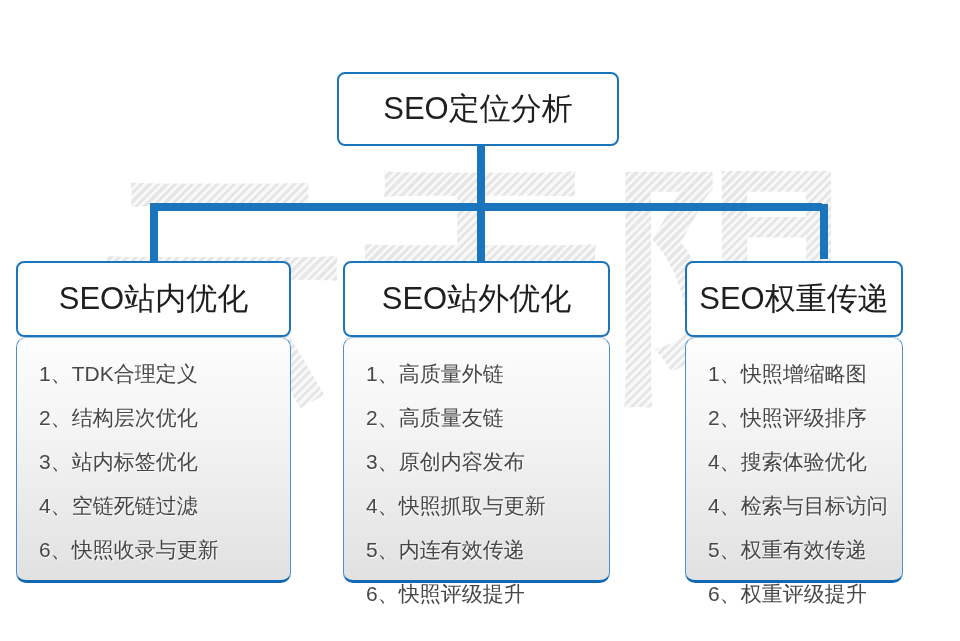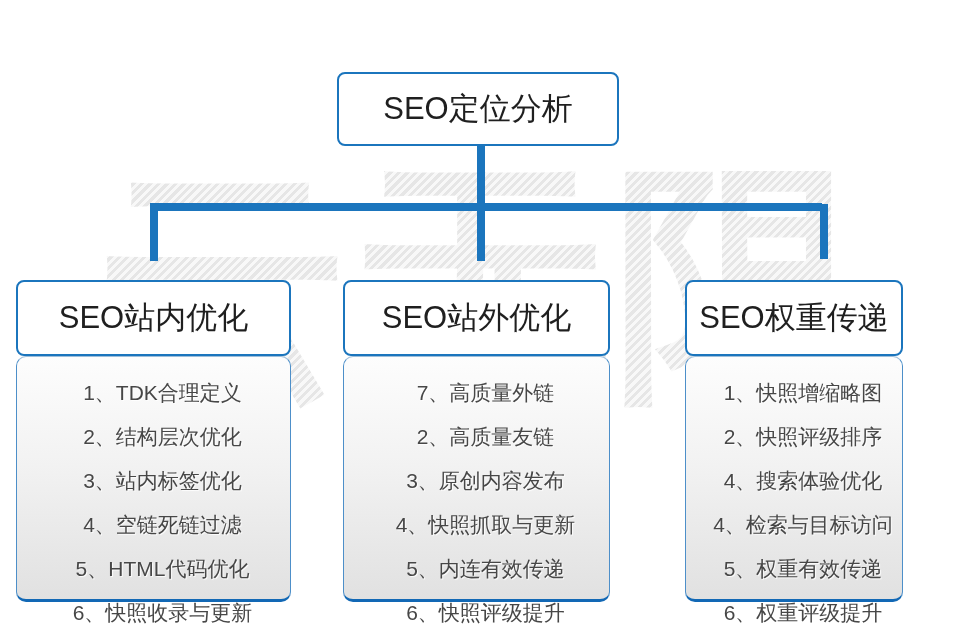--- a/index.html
+++ b/index.html
@@ -47,21 +47,21 @@
     left:329px; top:64px; width:282px; height:74px;
     background:#ffffff;
     border:2px solid #1b75bd;
     border-radius:8px;
     display:flex; align-items:center; justify-content:center;
     font-size:31px; color:#1f1f1f;
     z-index:2;
     text-shadow:1px 1px 0 rgba(255,255,255,.9);
   }
 
-  .col { position:absolute; top:268px; z-index:2;text-align:center; }
+  .col { position:absolute; top:249px; z-index:2; }
   .col-1 { left:4px;   width:283px; }
   .col-2 { left:331px; width:275px; }
   .col-3 { left:673px; width:226px; }
 
   .col-header {
     width:100%; height:76px;
     background:#ffffff;
     border:2px solid #1b75bd;
     border-radius:8px;
     display:flex; align-items:center; justify-content:center;
@@ -101,29 +101,28 @@
 
   <div class="root-box">SEO定位分析</div>
 
   <div class="col col-1">
     <div class="col-header">SEO站内优化</div>
     <div class="list-box">
       <div class="list-item">1、TDK合理定义</div>
       <div class="list-item">2、结构层次优化</div>
       <div class="list-item">3、站内标签优化</div>
       <div class="list-item">4、空链死链过滤</div>
-      <div class="list-item">5、HTML代码优化</div>
       <div class="list-item">6、快照收录与更新</div>
     </div>
   </div>
 
   <div class="col col-2">
     <div class="col-header">SEO站外优化</div>
     <div class="list-box">
-      <div class="list-item">7、高质量外链</div>
+      <div class="list-item">1、高质量外链</div>
       <div class="list-item">2、高质量友链</div>
       <div class="list-item">3、原创内容发布</div>
       <div class="list-item">4、快照抓取与更新</div>
       <div class="list-item">5、内连有效传递</div>
       <div class="list-item">6、快照评级提升</div>
     </div>
   </div>
 
   <div class="col col-3">
     <div class="col-header">SEO权重传递</div>

